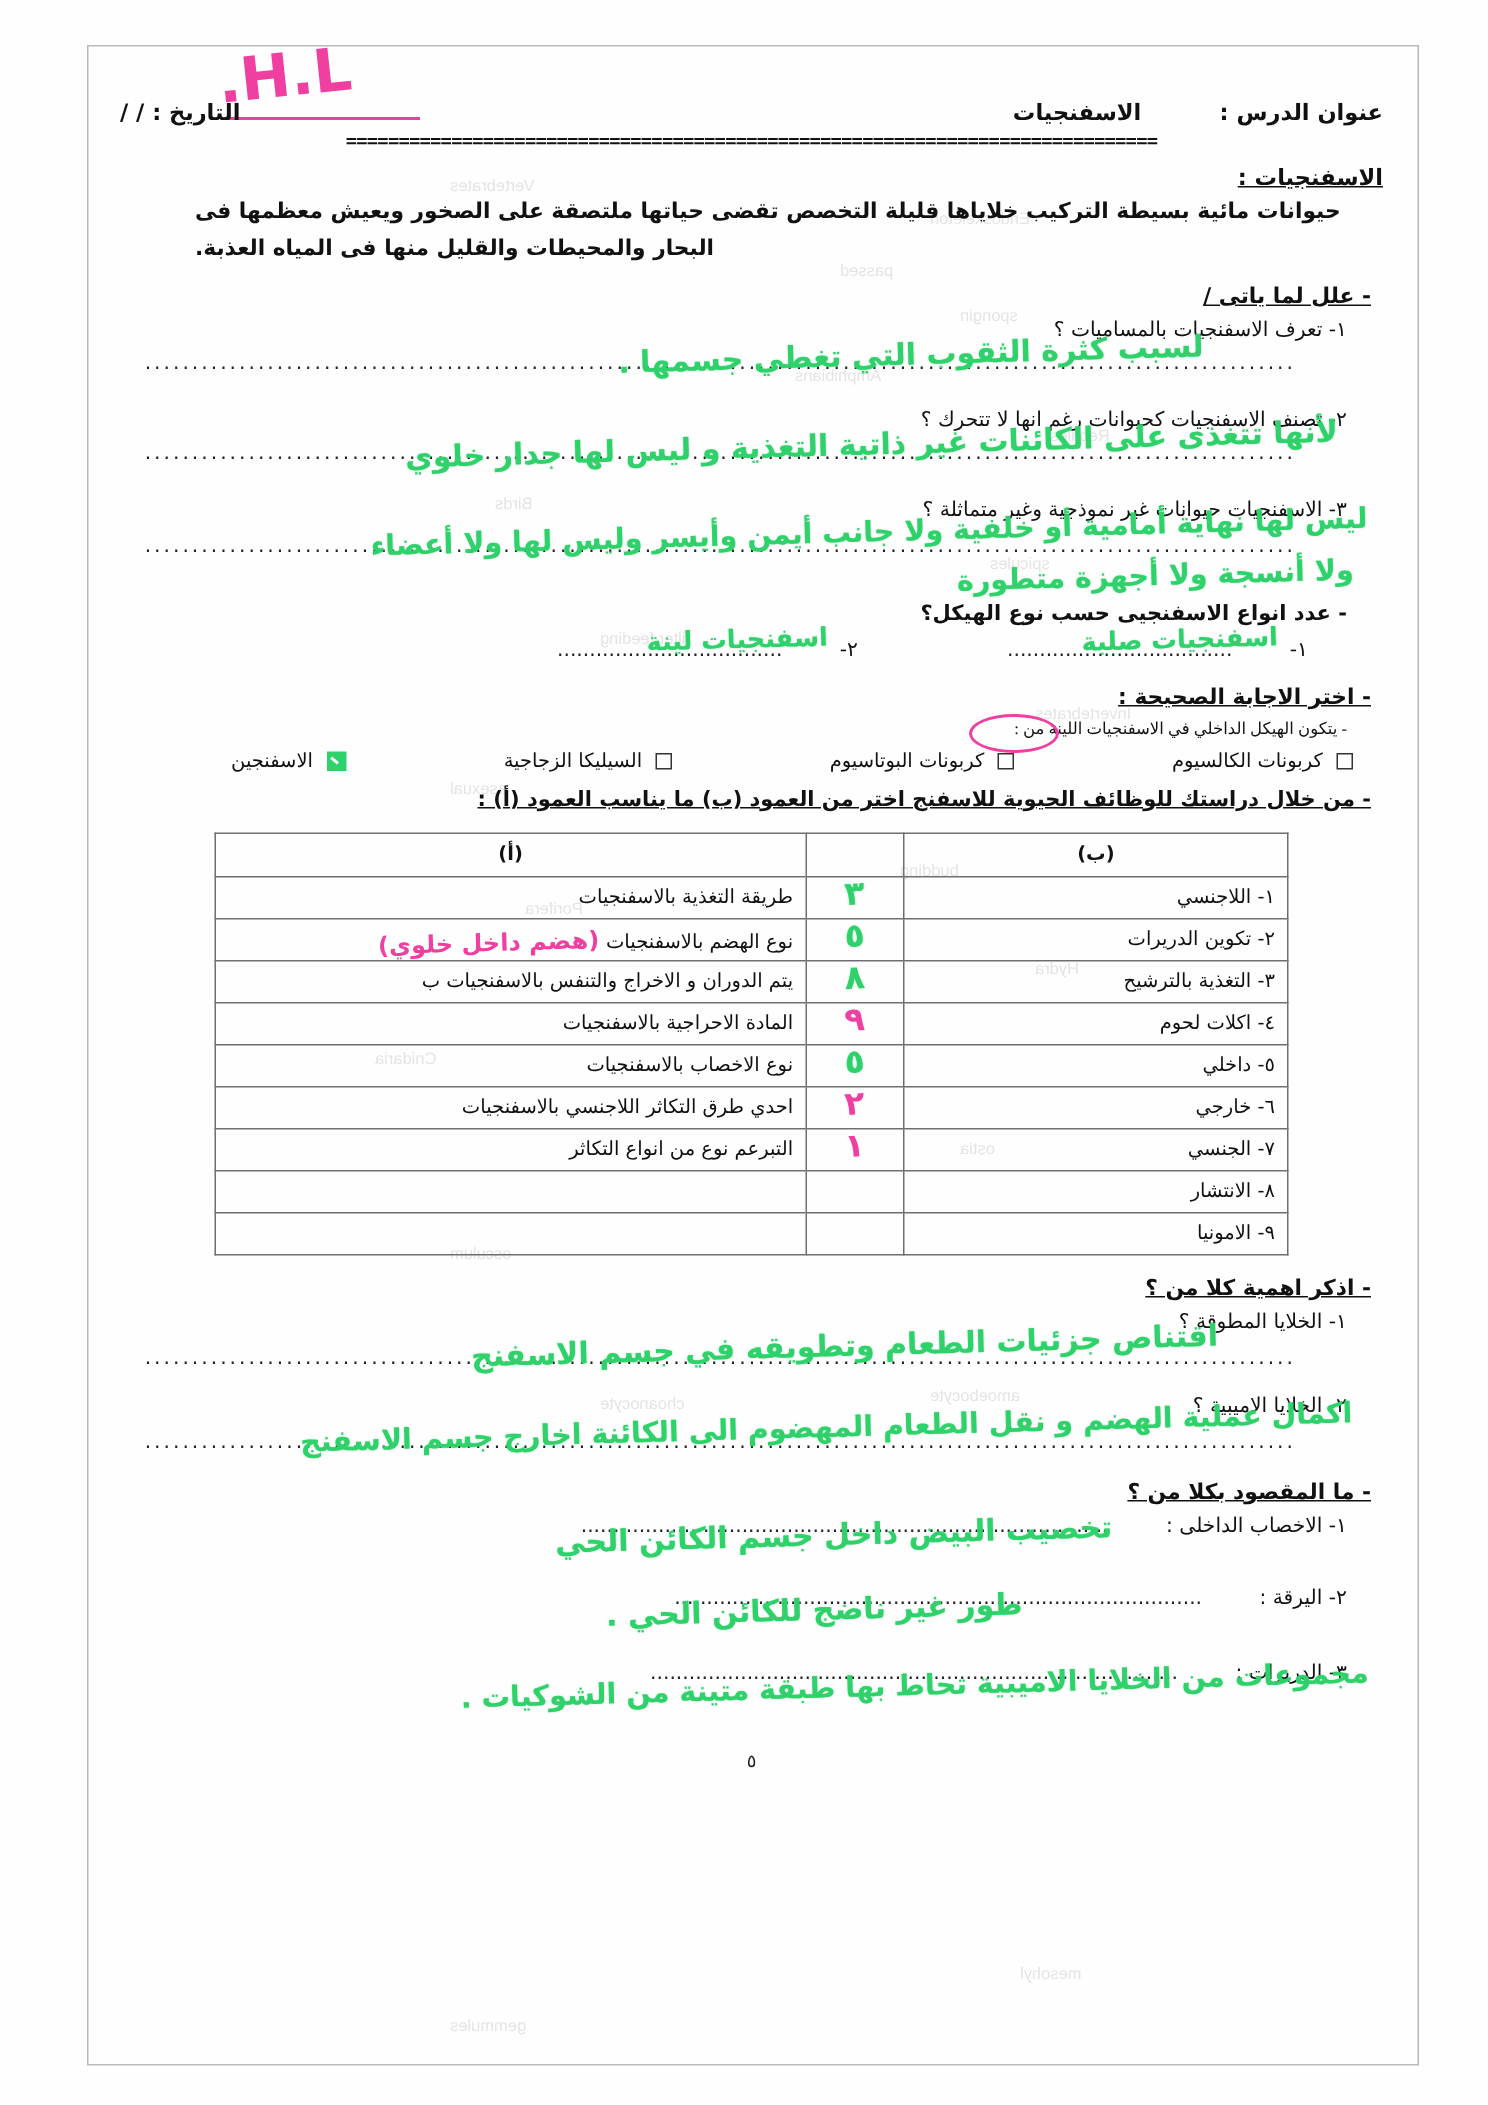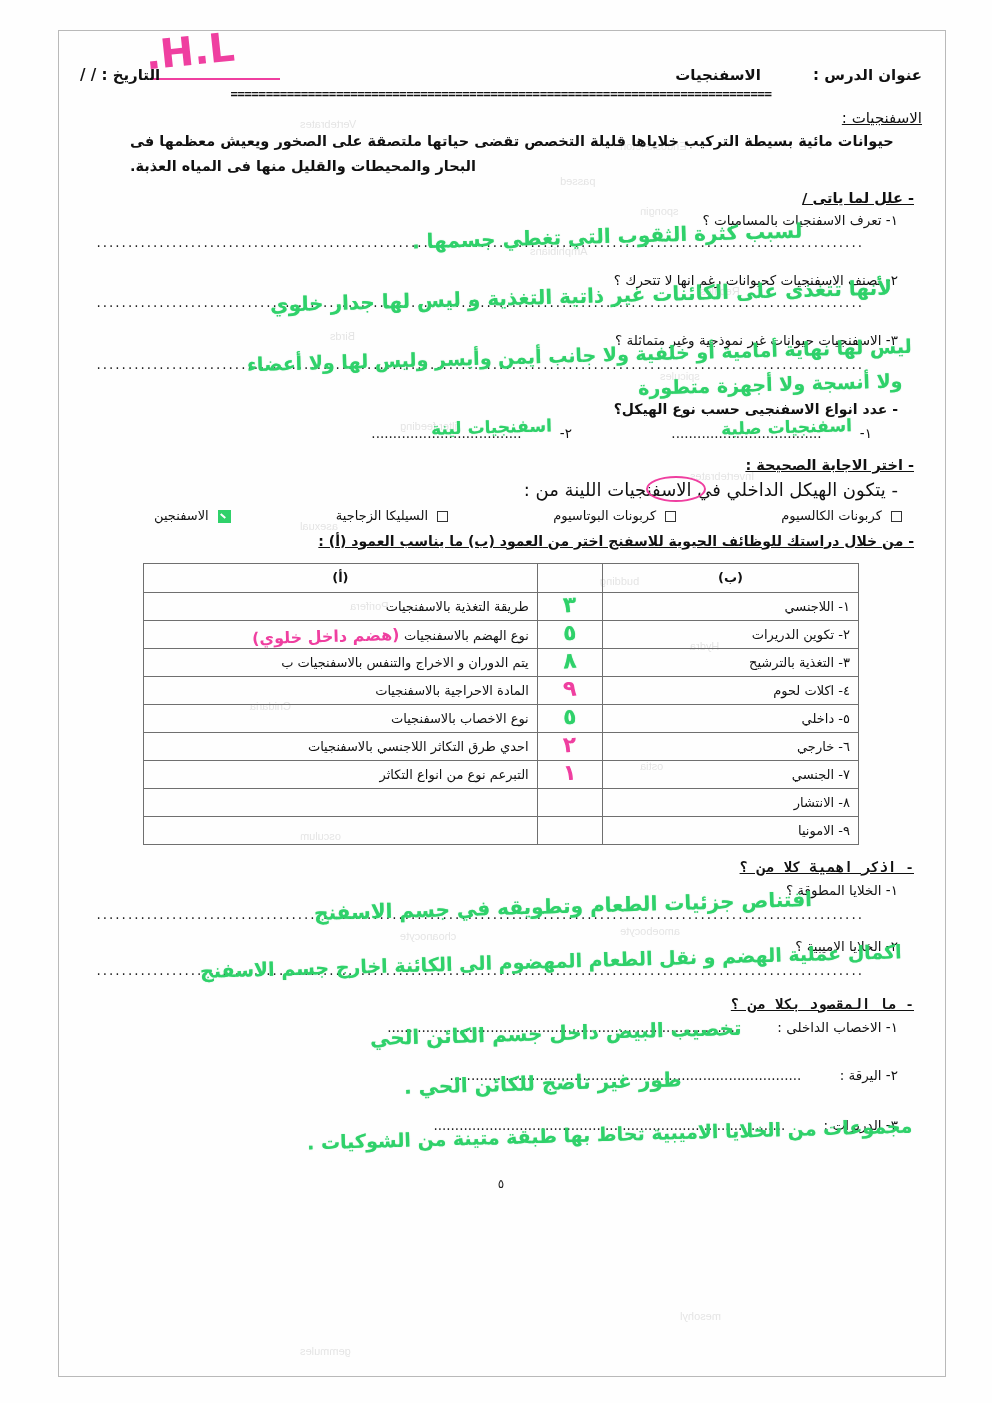--- a/index.html
+++ b/index.html
@@ -33,21 +33,21 @@
   }
   .hdr .lesson{letter-spacing:0px;}
   .hdr .date{letter-spacing:0px;}
   .eqline{
     font-family:"DejaVu Sans Mono","Liberation Mono",monospace;
     font-size:12.5px;font-weight:bold;letter-spacing:-0.5px;
     padding:2px 8px 0 8px;white-space:nowrap;overflow:hidden;
     direction:ltr;text-align:center;
   }
   .sec-title{
-    font-size:15px;font-weight:normal;text-decoration:underline;
+    font-size:15px;font-weight:bold;text-decoration:underline;
     margin:8px 10px 2px 0;
   }
   .para{
     font-size:14.5px;font-weight:bold;line-height:1.75;
     margin:0 14px 0 60px;text-align:left;
   }
   .q-head{
     font-size:14.5px;font-weight:bold;text-decoration:underline;
     margin:10px 18px 4px 0;text-align:right;
   }
@@ -96,21 +96,21 @@
     text-align:right;vertical-align:middle;
   }
   table.match td.colb{width:258px;}
   table.match td.mid{width:52px;text-align:center;position:relative;}
   table.match td.cola{width:400px;}
   table.match tr.head td{text-align:center;font-weight:bold;height:26px;}
   .circle-note{
     position:absolute;border:2px solid #ef3fa0;border-radius:50%;
     pointer-events:none;
   }
-  .tail-q{font-size:14.5px;font-weight:bold;text-decoration:underline;margin:14px 18px 2px 0;font-family:Liberation Mono, monospace;}
+  .tail-q{font-size:14.5px;font-weight:bold;text-decoration:underline;margin:14px 18px 2px 0;}
   .pagenum{
     position:absolute;left:0;right:0;text-align:center;font-size:12px;color:#222;
   }
   .scribble{
     position:absolute;color:#ef3fa0;font-weight:bold;
     font-family:"DejaVu Sans","Liberation Sans",sans-serif;
   }
 </style>
 </head>
 <body>
@@ -193,21 +193,21 @@
       </div>
       <div style="position:absolute;right:360px;top:8px;font-size:13.5px;">
         <span>٢-</span>
         <span class="dots">...................................</span>
       </div>
       <div class="hw sm" style="right:80px;top:0px;">اسفنجيات صلبة</div>
       <div class="hw sm" style="right:380px;top:0px;">اسفنجيات لينة</div>
     </div>
 
     <div class="q-head" style="margin-top:2px;">- اختر الاجابة الصحيحة :</div>
-    <div class="q-item" style="position:relative;font-size:18px;">
+    <div class="q-item" style="position:relative;font-size:11px;font-family:Liberation Serif, serif;">
       <span>- يتكون الهيكل الداخلي في الاسفنجيات اللينة من :</span>
       <span class="circle-note" style="right:192px;top:-3px;width:56px;height:22px;"></span>
     </div>
 
     <div class="choice-row">
       <div class="choice">
         <span class="box"></span>
         <span>كربونات الكالسيوم</span>
       </div>
       <div class="choice">

